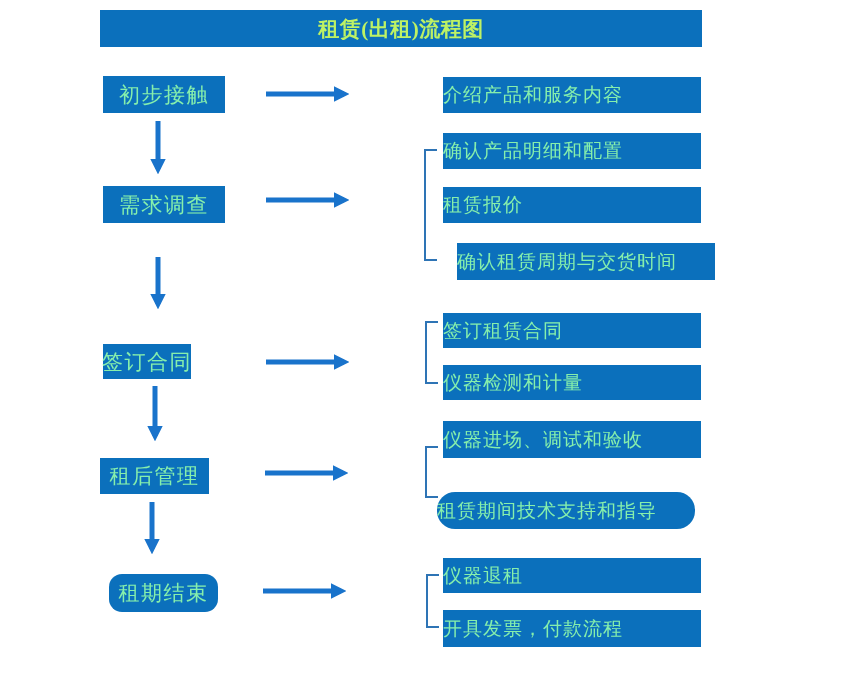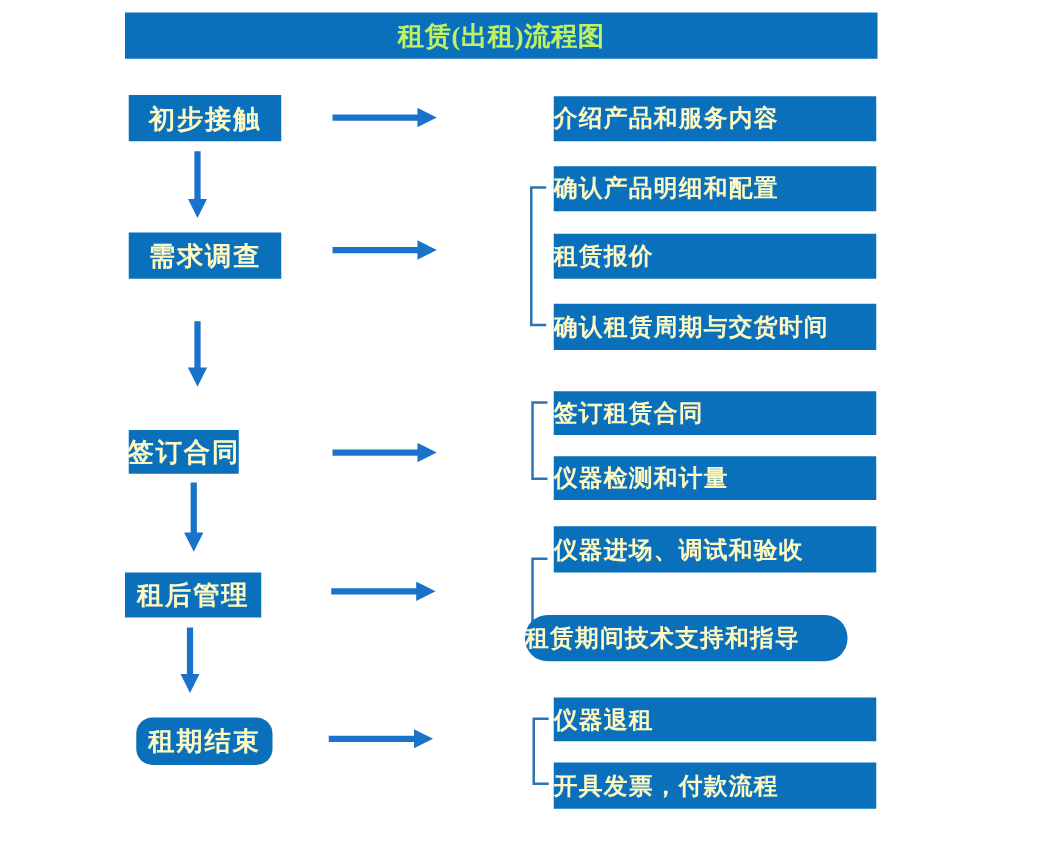--- a/index.html
+++ b/index.html
@@ -7,22 +7,22 @@
     position:relative;
     width:844px;height:688px;
     background:#ffffff;
     font-family:"Liberation Serif","DejaVu Serif",serif;
     overflow:hidden;
   }
   .connectors{position:absolute;left:0;top:0;width:844px;height:688px;pointer-events:none;}
   .box{
     position:absolute;
     background:#0b70bc;
-    color:#fef9c3;
-    font-weight:bold;
+    color:#86efac;
+    font-weight:normal;
     white-space:nowrap;
     display:flex;
     align-items:center;
     letter-spacing:1.5px;
   }
   .titlebar{
     position:absolute;
     left:100px;top:10px;width:602px;height:37px;
     background:#0b70bc;color:#bef264;
     font-weight:bold;font-size:21px;letter-spacing:0.5px;
@@ -35,25 +35,25 @@
   .l1{left:103px;top:76px;width:122px;height:37px;}
   .l2{left:103px;top:186px;width:122px;height:37px;}
   .l3{left:103px;top:344px;width:88px;height:35px;}
   .l4{left:100px;top:458px;width:109px;height:36px;}
   .l5{left:109px;top:574px;width:109px;height:38px;border-radius:13px;}
 
   
   .r1{left:443px;top:77px;width:258px;height:36px;}
   .r2{left:443px;top:133px;width:258px;height:36px;}
   .r3{left:443px;top:187px;width:258px;height:36px;}
-  .r4{left:443px;top:243px;width:258px;height:37px;}
+  .r4{left:457px;top:243px;width:258px;height:37px;}
   .r5{left:443px;top:313px;width:258px;height:35px;}
   .r6{left:443px;top:365px;width:258px;height:35px;}
   .r7{left:443px;top:421px;width:258px;height:37px;}
-  .r8{left:420px;top:492px;width:258px;height:37px;border-radius:18px;}
+  .r8{left:437px;top:492px;width:258px;height:37px;border-radius:18px;}
   .r9{left:443px;top:558px;width:258px;height:35px;}
   .r10{left:443px;top:610px;width:258px;height:37px;}
 </style>
 </head>
 <body>
 
 <div class="canvas">
 
   <svg class="connectors" viewBox="0 0 844 688" xmlns="http://www.w3.org/2000/svg">
     <defs>

